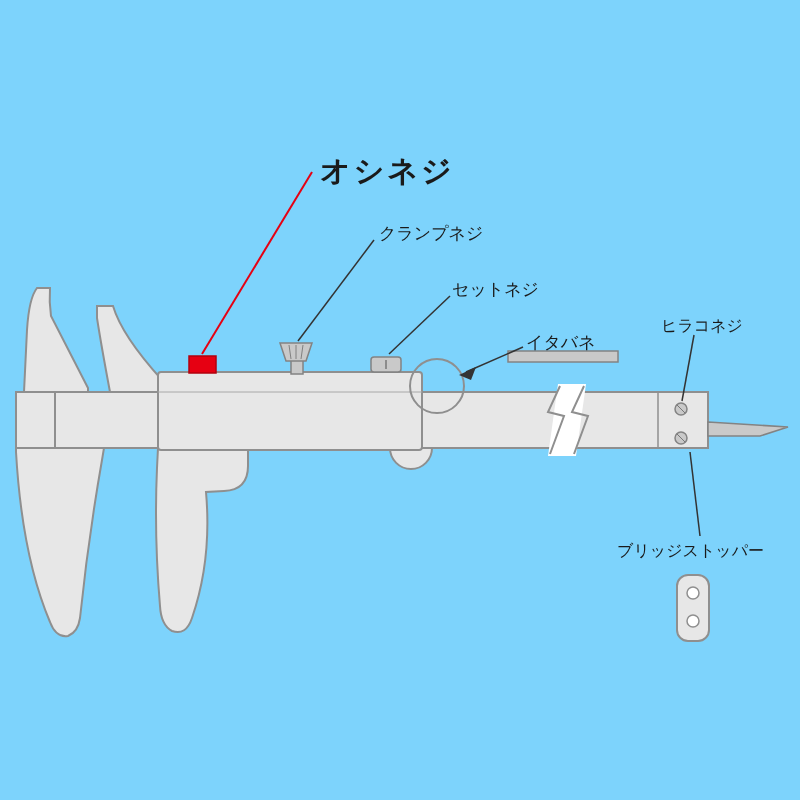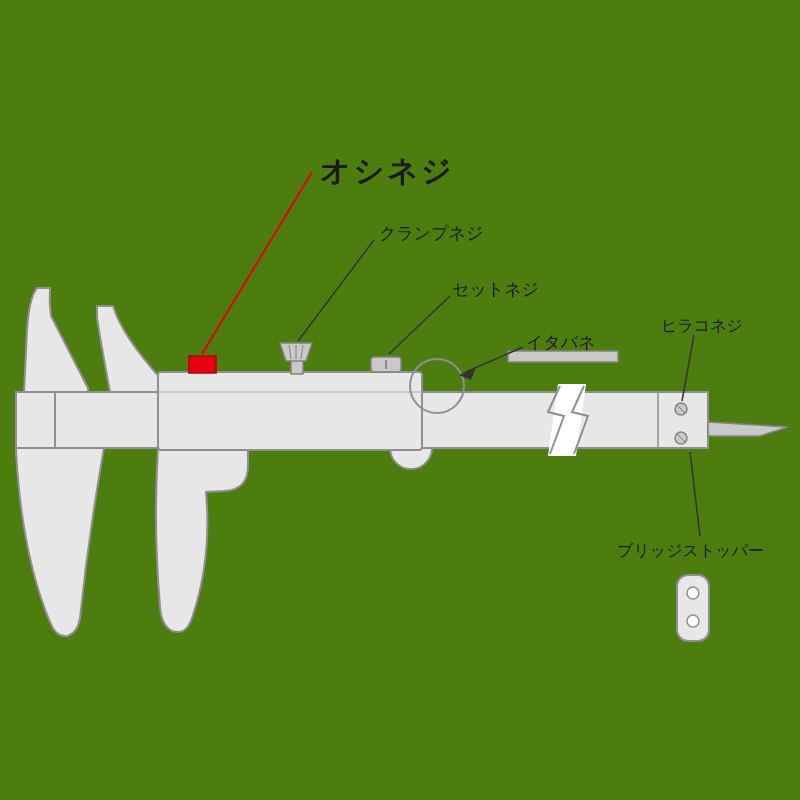--- a/index.html
+++ b/index.html
@@ -4,21 +4,21 @@
 <style>
   html, body {
     margin: 0;
     padding: 0;
     background: #ffffff;
   }
   .stage {
     position: relative;
     width: 800px;
     height: 800px;
-    background: #4d7c0f;
+    background: #7dd3fc;
     overflow: hidden;
     font-family: "DejaVu Sans", "Liberation Sans", sans-serif;
   }
   svg { display: block; }
   text {
     font-family: "DejaVu Sans", "Liberation Sans", sans-serif;
     fill: #1a1a1a;
   }
   .part-label { font-size: 17px; }
   .part-label-sm { font-size: 16px; }

